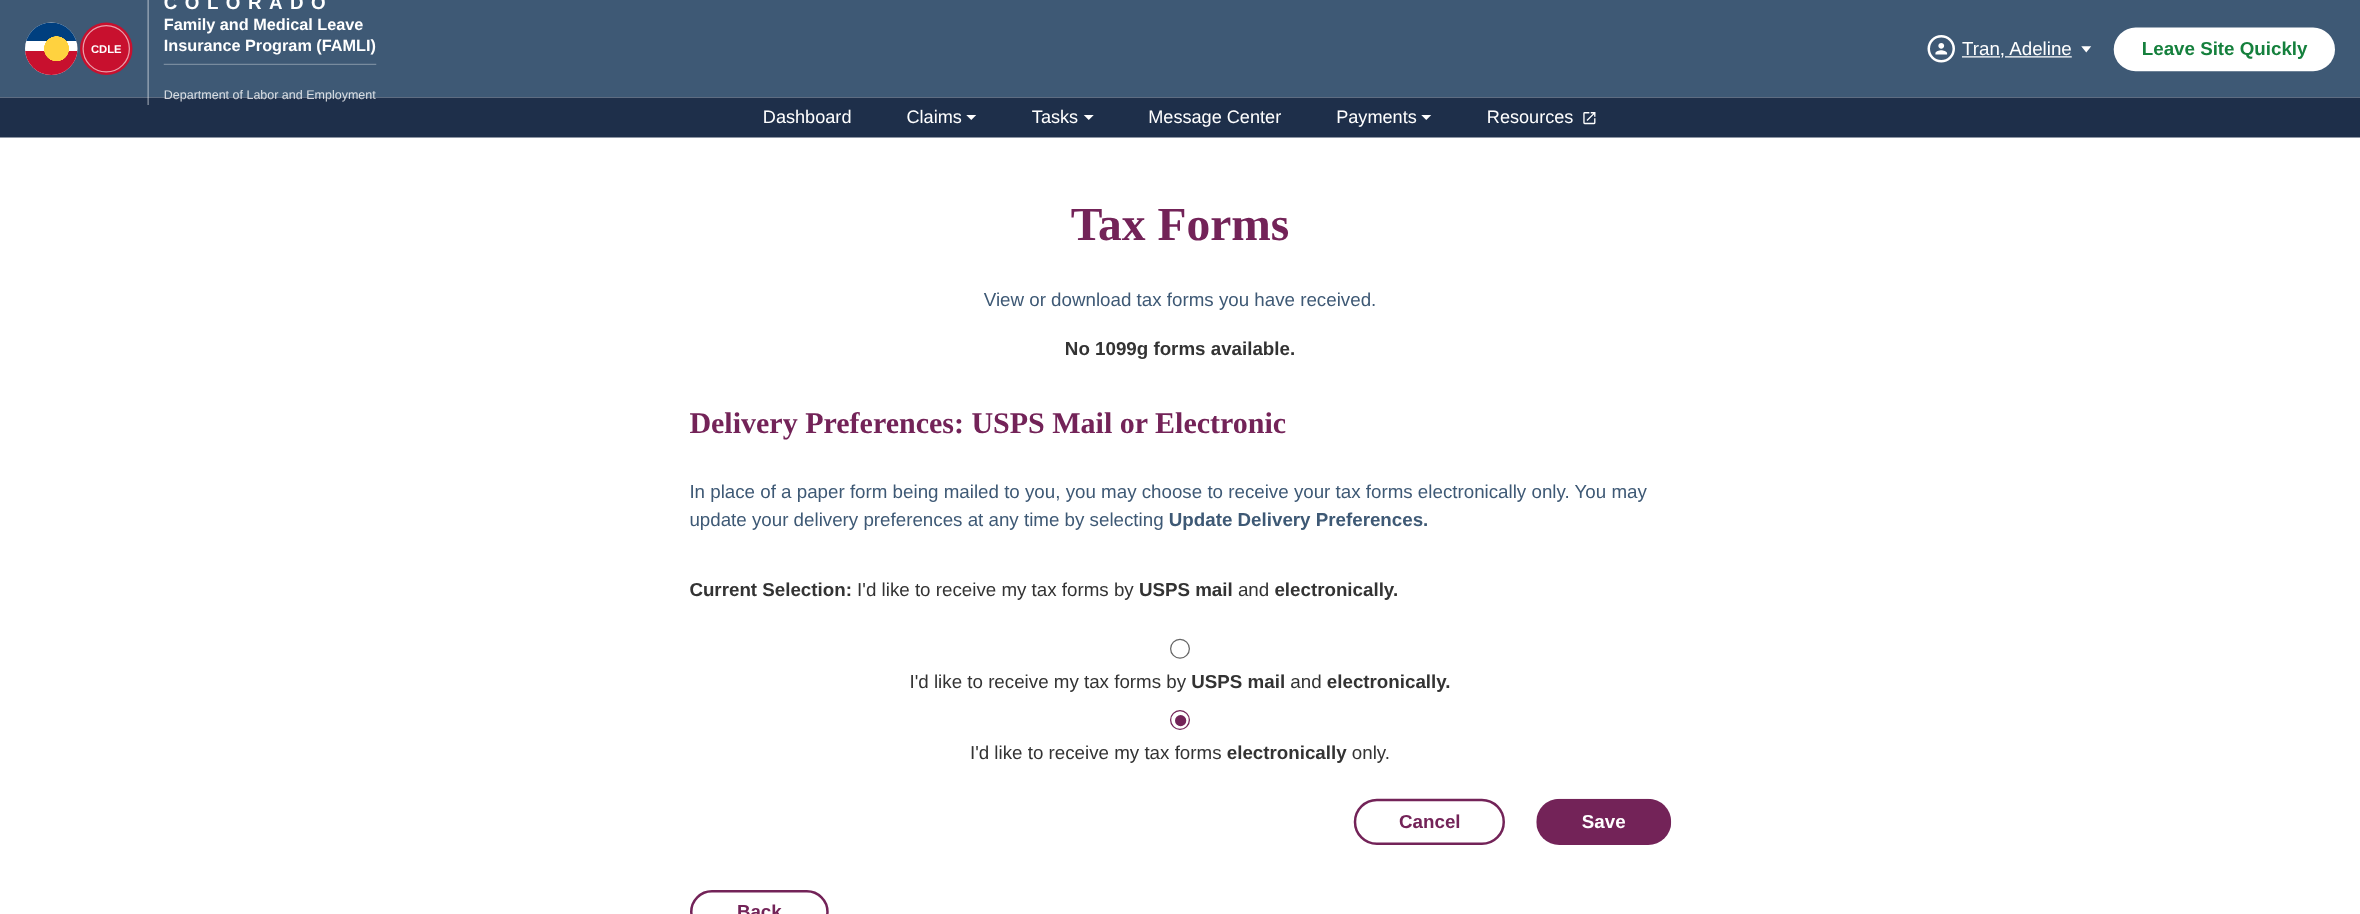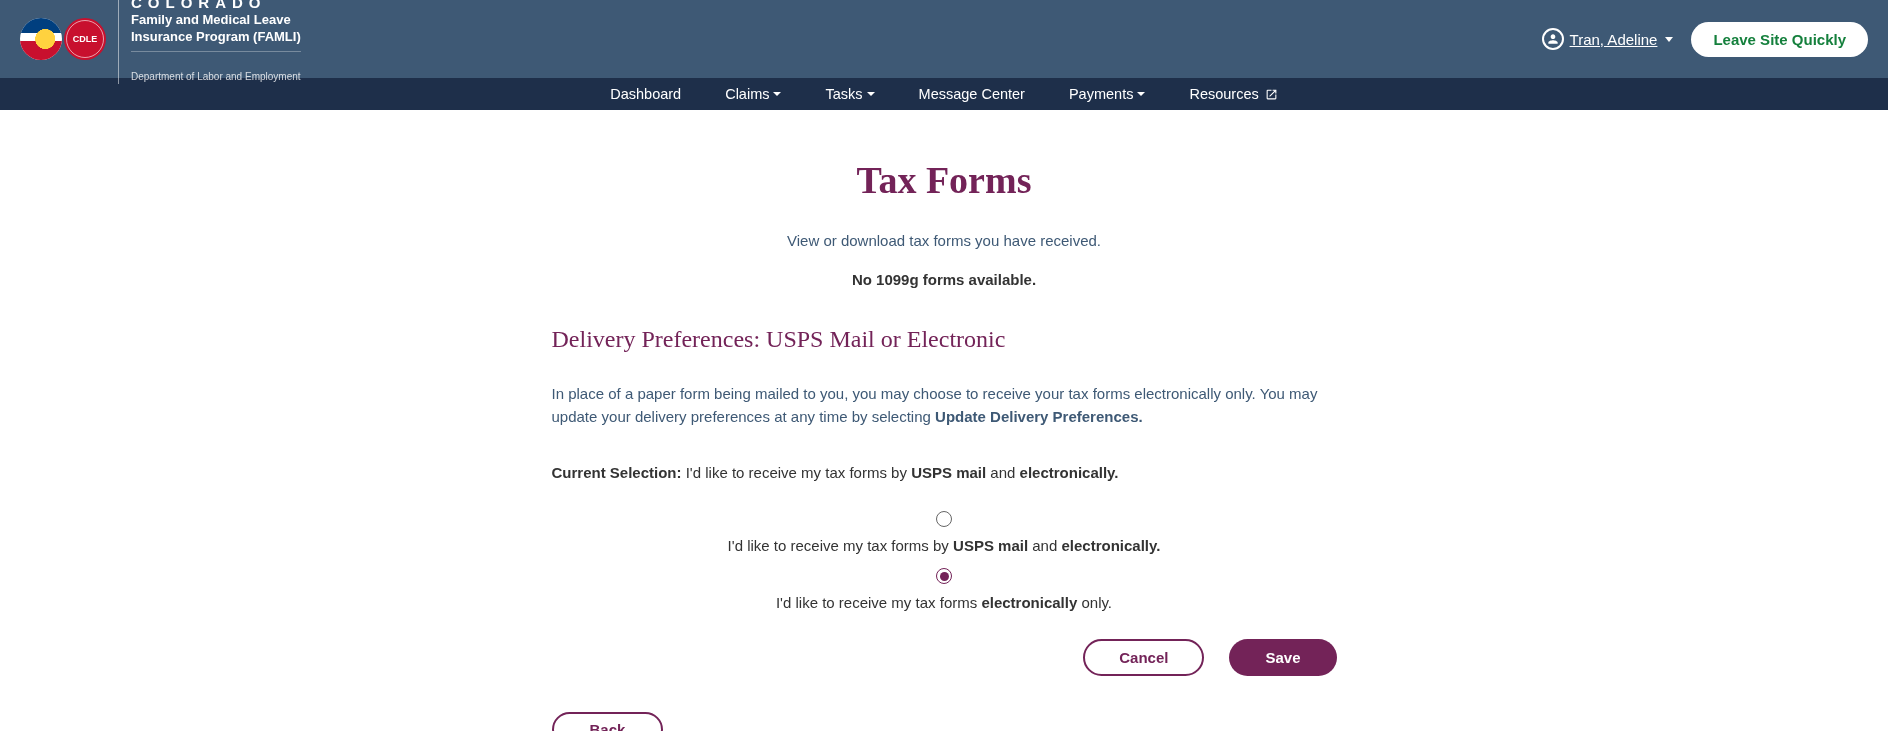--- a/index.html
+++ b/index.html
@@ -186,21 +186,21 @@
     }
     .no-forms {
       text-align: center;
       font-weight: 700;
       font-size: 15px;
       margin-bottom: 38px;
     }
     .section-heading {
       color: #732358;
       font-size: 24px;
-      font-weight: 400;
+      font-weight: 700;
       margin-bottom: 30px;
       font-family: Georgia, 'Times New Roman', serif;
     }
     .info-text {
       color: #3e5975;
       font-size: 15px;
       line-height: 1.5;
       margin-bottom: 36px;
     }
     .info-text strong { font-weight: 700; }

